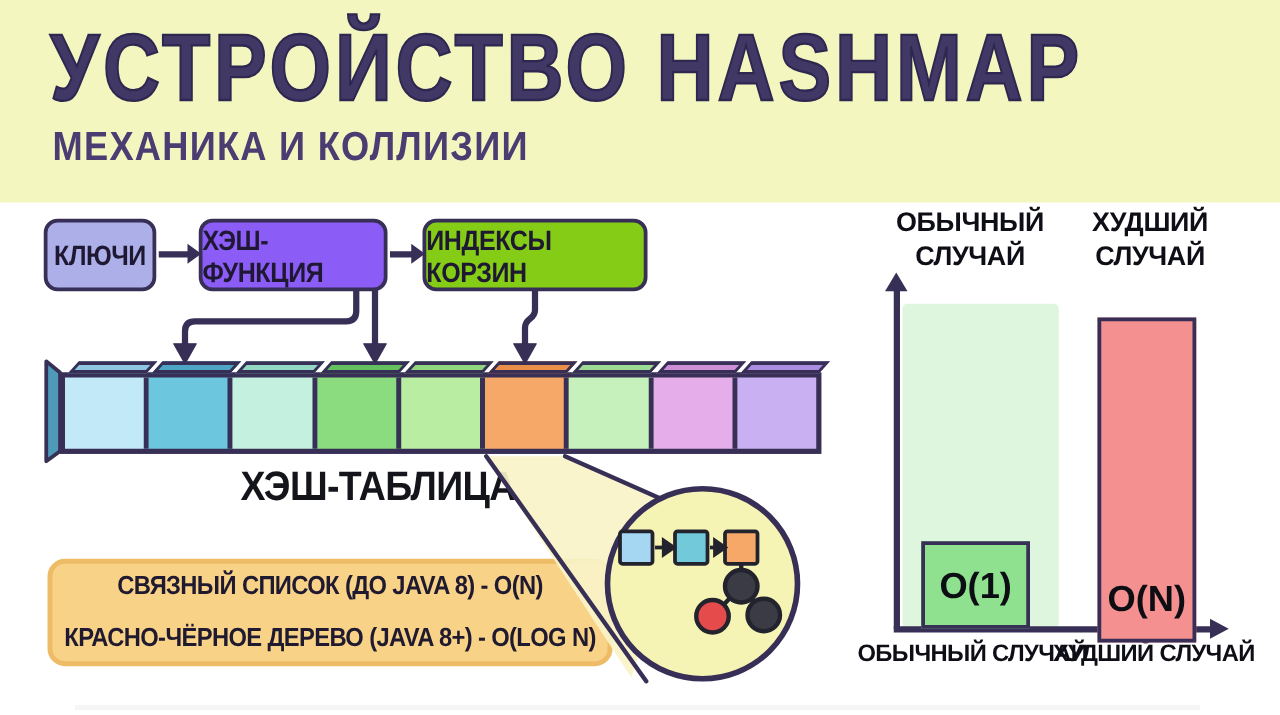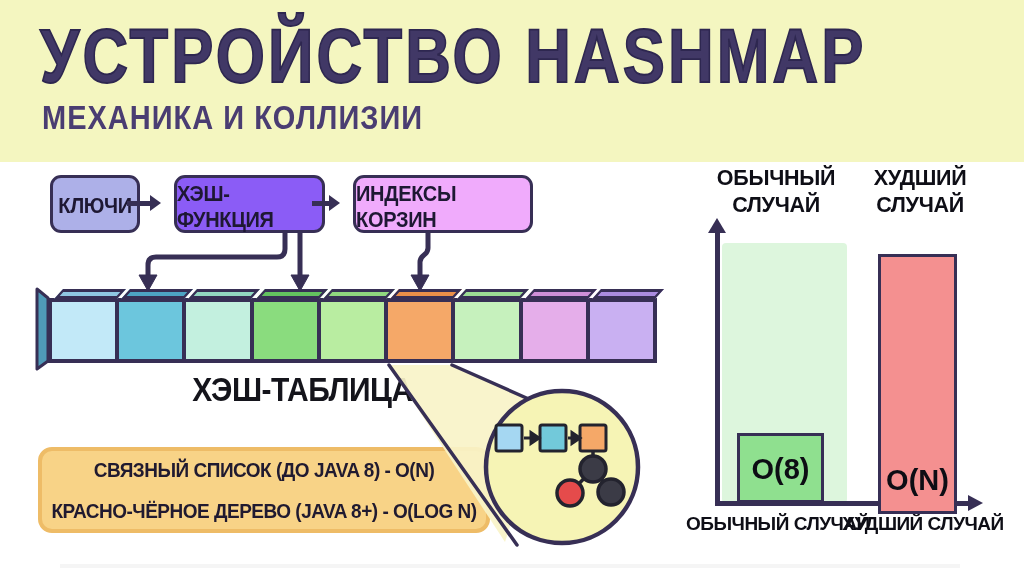--- a/index.html
+++ b/index.html
@@ -15,21 +15,21 @@
   .header-band{left:0;top:0;width:1024px;height:162px;background:#f4f6c0;}
   .title{left:40px;top:12px;font-size:62px;font-weight:800;letter-spacing:3px;
     white-space:nowrap;color:#413866;transform:scale(1.02,1.22);transform-origin:left top;
     -webkit-text-stroke:1.5px #2e2750;}
   .subtitle{left:42px;top:100px;font-size:29px;font-weight:800;letter-spacing:1px;
     white-space:nowrap;color:#4a3d72;transform:scaleY(1.12);transform-origin:left top;}
 
   
   .fbox{top:175px;height:58px;border:3.5px solid #372f55;border-radius:11px;
     display:flex;align-items:center;justify-content:center;font-weight:800;
-    font-size:20px;color:#1e1833;box-sizing:border-box;letter-spacing:-0.3px;z-index:3;margin-left:15px;}
+    font-size:20px;color:#1e1833;box-sizing:border-box;letter-spacing:-0.3px;z-index:3;}
   .fbox-keys{left:35px;width:90px;}
   .fbox-hash{left:159px;width:151px;}
   .fbox-buckets{left:338px;width:180px;}
   .harrow{top:201px;height:5px;background:#372f55;z-index:3;}
   .harrow:after{content:'';position:absolute;right:-10px;top:-6.5px;
     border-left:11px solid #372f55;border-top:8.5px solid transparent;border-bottom:8.5px solid transparent;}
   .harrow1{left:127px;width:24px;}
   .harrow2{left:312px;width:18px;}
 
   
@@ -84,21 +84,21 @@
 <div class="abs subtitle" style="color: rgb(74, 61, 114);">МЕХАНИКА И КОЛЛИЗИИ</div>
 
 <div class="abs fbox fbox-keys" style="background-color: rgb(173, 176, 232);">
   <span class="cond">КЛЮЧИ</span>
 </div>
 <div class="abs harrow harrow1"></div>
 <div class="abs fbox fbox-hash" style="background-color: #8b5cf6;">
   <span class="cond">ХЭШ-ФУНКЦИЯ</span>
 </div>
 <div class="abs harrow harrow2"></div>
-<div class="abs fbox fbox-buckets" style="background-color: #f0abfc;">
+<div class="abs fbox fbox-buckets" style="background-color: #84cc16;">
   <span class="cond">ИНДЕКСЫ КОРЗИН</span>
 </div>
 
 <div class="abs htable" id="hash-cells">
     <div class="hcell" style="background: rgb(194, 233, 248);">
       <div class="htop" style="background: rgb(143, 199, 226);"></div>
     </div>
     <div class="hcell" style="background: rgb(108, 198, 221);">
       <div class="htop" style="background: rgb(77, 164, 196);"></div>
     </div>
@@ -132,21 +132,21 @@
 </div>
 
 <div class="abs chead chead1">ОБЫЧНЫЙ СЛУЧАЙ</div>
 <div class="abs chead chead2">ХУДШИЙ СЛУЧАЙ</div>
 <div class="abs band" style="background-color: rgb(221, 246, 221);"></div>
 <div class="abs yaxis"></div>
 <div class="abs yaxis-head"></div>
 <div class="abs xaxis"></div>
 <div class="abs xaxis-head"></div>
 <div class="abs bar bar1" style="height: 70px; top: 433px; background: rgb(143, 224, 143);">
-  <span class="bar-label">O(8)</span>
+  <span class="bar-label">O(1)</span>
 </div>
 <div class="abs bar bar2" style="height: 260px; top: 243px; background: rgb(244, 144, 144); margin-top: 11px;">
   <span class="bar-label">O(N)</span>
 </div>
 <div class="abs axlabel axlabel1">ОБЫЧНЫЙ СЛУЧАЙ</div>
 <div class="abs axlabel axlabel2">ХУДШИЙ СЛУЧАЙ</div>
 
 <svg class="abs overlay" width="1024" height="572" viewBox="0 0 1024 572">
 
   <g fill="none" stroke="#372f55" stroke-width="5" stroke-linecap="round">

